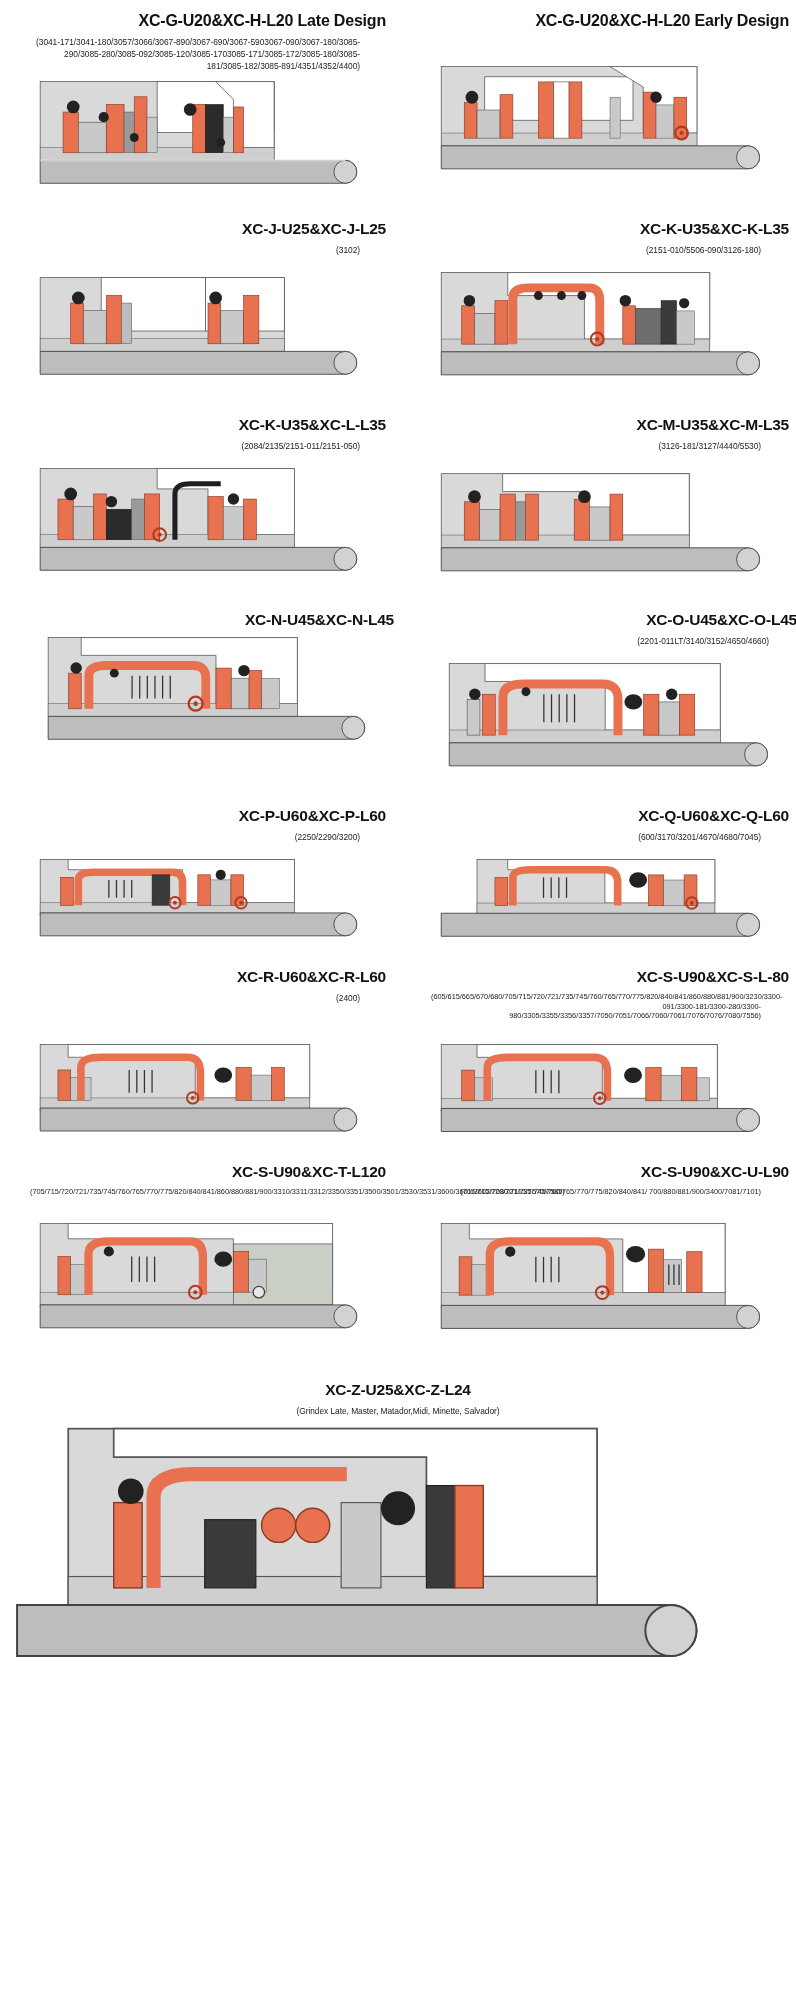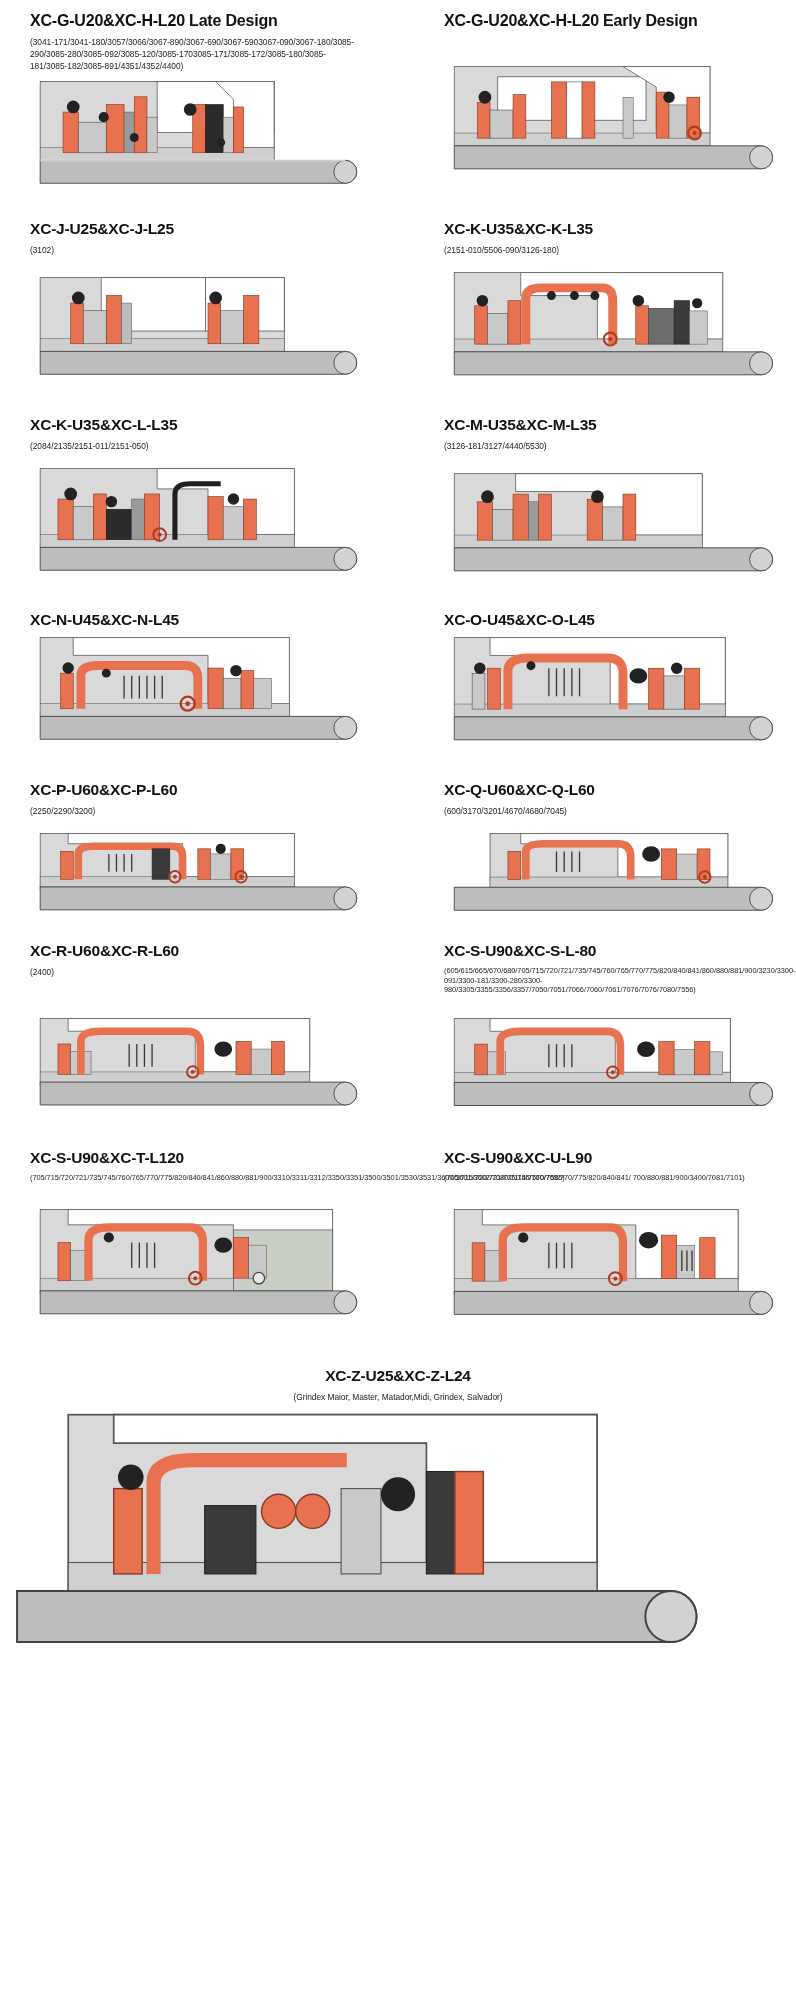--- a/index.html
+++ b/index.html
@@ -16,21 +16,22 @@
   #page {
     position: relative;
     width: 796px;
     min-height: 2004px;
     background: #ffffff;
     overflow: hidden;
   }
   .grid {
     display: grid;
     grid-template-columns: 396px 400px;
-    column-gap: 16px;
+    column-gap: 3px;
+    text-align: right;
   }
   .cell {
     padding: 0 0 0 0;
     box-sizing: border-box;
   }
   .cell-inner {
     padding-left: 30px;
     padding-right: 10px;
   }
   .cell.right .cell-inner {
@@ -261,21 +262,21 @@
             <rect x="112" y="26" width="12" height="32" fill="#e8724f" stroke="#8a3a24" stroke-width="0.5"></rect>
             <rect x="124" y="32" width="16" height="26" fill="#c9c9c9" stroke="#555" stroke-width="0.5"></rect>
             <rect x="140" y="22" width="10" height="36" fill="#e8724f" stroke="#8a3a24" stroke-width="0.5"></rect>
             <circle cx="120" cy="24" r="5" fill="#222"></circle>
           </svg>
         </div>
       </div>
     </div>
   </div>
 
-  <div class="grid" style="margin-top:18px;">
+  <div class="grid" style="margin-top:18px;margin-left:8px;">
     <div class="cell">
       <div class="cell-inner">
         <div class="title">XC-N-U45&amp;XC-N-L45</div>
         <div class="svgwrap">
           <svg class="drawing" viewBox="0 0 280 100" width="280" height="100" xmlns="http://www.w3.org/2000/svg">
             <rect x="8" y="2" width="196" height="62" fill="#d9d9d9" stroke="#555" stroke-width="0.6"></rect>
             <polygon points="34,2 204,2 204,54 140,54 140,16 34,16" fill="#ffffff" stroke="#555" stroke-width="0.6"></polygon>
             <rect x="8" y="54" width="196" height="10" fill="#cfcfcf" stroke="#555" stroke-width="0.4"></rect>
             <path d="M8,64 L248,64 A9,9 0 0 1 248,82 L8,82 Z" fill="#bdbdbd" stroke="#444" stroke-width="0.7"></path>
             <ellipse cx="248" cy="73" rx="9" ry="9" fill="#d2d2d2" stroke="#444" stroke-width="0.7"></ellipse>
@@ -298,20 +299,21 @@
             <rect x="166" y="28" width="10" height="30" fill="#e8724f" stroke="#8a3a24" stroke-width="0.5"></rect>
             <rect x="176" y="34" width="14" height="24" fill="#c9c9c9" stroke="#555" stroke-width="0.4"></rect>
             <circle cx="162" cy="28" r="4.5" fill="#222"></circle>
           </svg>
         </div>
       </div>
     </div>
     <div class="cell right">
       <div class="cell-inner">
         <div class="title">XC-O-U45&amp;XC-O-L45</div>
+        <div class="codes" style="min-height:20px;">(2201-011LT/3140/3152/4650/4660)</div>
         <div class="svgwrap">
           <svg class="drawing" viewBox="0 0 280 100" width="280" height="100" xmlns="http://www.w3.org/2000/svg">
             <rect x="8" y="2" width="212" height="62" fill="#d9d9d9" stroke="#555" stroke-width="0.6"></rect>
             <polygon points="36,2 220,2 220,54 130,54 130,16 36,16" fill="#ffffff" stroke="#555" stroke-width="0.6"></polygon>
             <rect x="8" y="54" width="212" height="10" fill="#cfcfcf" stroke="#555" stroke-width="0.4"></rect>
             <path d="M8,64 L248,64 A9,9 0 0 1 248,82 L8,82 Z" fill="#bdbdbd" stroke="#444" stroke-width="0.7"></path>
             <ellipse cx="248" cy="73" rx="9" ry="9" fill="#d2d2d2" stroke="#444" stroke-width="0.7"></ellipse>
             <rect x="22" y="30" width="10" height="28" fill="#c9c9c9" stroke="#555" stroke-width="0.5"></rect>
             <circle cx="28" cy="26" r="4.5" fill="#222"></circle>
             <rect x="34" y="26" width="10" height="32" fill="#e8724f" stroke="#8a3a24" stroke-width="0.5"></rect>
@@ -456,21 +458,21 @@
             <rect x="168" y="20" width="12" height="26" fill="#e8724f" stroke="#8a3a24" stroke-width="0.5"></rect>
             <rect x="180" y="26" width="16" height="20" fill="#c9c9c9" stroke="#555" stroke-width="0.4"></rect>
             <rect x="196" y="20" width="12" height="26" fill="#e8724f" stroke="#8a3a24" stroke-width="0.5"></rect>
             <rect x="208" y="28" width="10" height="18" fill="#c9c9c9" stroke="#555" stroke-width="0.4"></rect>
           </svg>
         </div>
       </div>
     </div>
   </div>
 
-  <div class="grid" style="margin-top:18px;">
+  <div class="grid" style="margin-top:6px;">
     <div class="cell">
       <div class="cell-inner">
         <div class="title">XC-S-U90&amp;XC-T-L120</div>
         <div class="codes tiny" style="min-height:28px;">(705/715/720/721/735/745/760/765/770/775/820/840/841/860/880/881/900/3310/3311/3312/3350/3351/3500/3501/3530/3531/3600/3601/3602/7080/7115/7570/7585)</div>
         <div class="svgwrap">
           <svg class="drawing" viewBox="0 0 280 105" width="280" height="105" xmlns="http://www.w3.org/2000/svg">
             <rect x="8" y="2" width="230" height="66" fill="#d9d9d9" stroke="#555" stroke-width="0.6"></rect>
             <polygon points="30,2 238,2 238,56 160,56 160,14 30,14" fill="#ffffff" stroke="#555" stroke-width="0.6"></polygon>
             <polygon points="160,18 238,18 238,66 160,66" fill="#c9cfc5" stroke="#555" stroke-width="0.6"></polygon>
             <rect x="8" y="56" width="152" height="10" fill="#cfcfcf" stroke="#555" stroke-width="0.4"></rect>
@@ -529,21 +531,21 @@
             </g>
             <rect x="200" y="24" width="12" height="32" fill="#e8724f" stroke="#8a3a24" stroke-width="0.5"></rect>
           </svg>
         </div>
       </div>
     </div>
   </div>
 
   <div class="bottom-block">
     <div class="title">XC-Z-U25&amp;XC-Z-L24</div>
-    <div class="codes center">(Grindex  Maior, Master, Matador,Midi, Grindex, Salvador)</div>
+    <div class="codes center">(Grindex  Late, Master, Matador,Midi, Minette, Salvador)</div>
     <div class="svgwrap" style="display:flex;justify-content:center;">
       <svg class="drawing" viewBox="0 0 280 105" width="280" height="105" xmlns="http://www.w3.org/2000/svg">
         <rect x="24" y="2" width="186" height="62" fill="#d9d9d9" stroke="#555" stroke-width="0.6"></rect>
         <polygon points="40,2 210,2 210,54 150,54 150,12 40,12" fill="#ffffff" stroke="#555" stroke-width="0.6"></polygon>
         <rect x="24" y="54" width="186" height="10" fill="#cfcfcf" stroke="#555" stroke-width="0.4"></rect>
         <path d="M6,64 L236,64 A9,9 0 0 1 236,82 L6,82 Z" fill="#bdbdbd" stroke="#444" stroke-width="0.7"></path>
         <ellipse cx="236" cy="73" rx="9" ry="9" fill="#d2d2d2" stroke="#444" stroke-width="0.7"></ellipse>
         <rect x="40" y="28" width="10" height="30" fill="#e8724f" stroke="#8a3a24" stroke-width="0.5"></rect>
         <circle cx="46" cy="24" r="4.5" fill="#222"></circle>
         <path d="M54,58 L54,26 Q54,18 68,18 L122,18" fill="none" stroke="#e8724f" stroke-width="5"></path>

